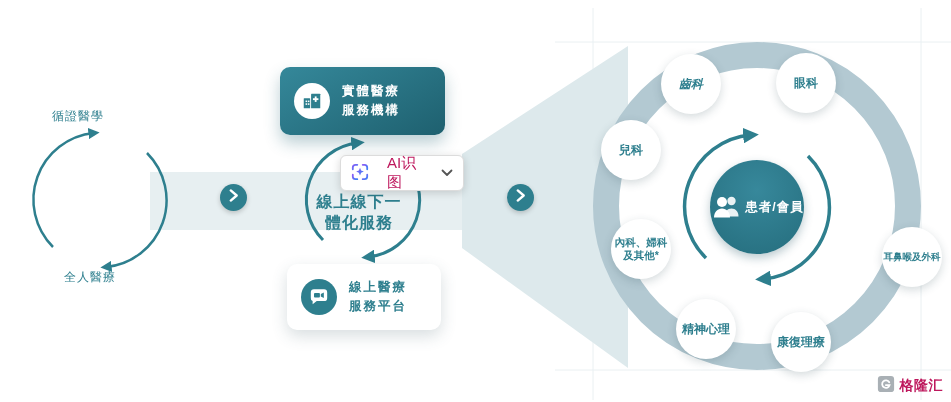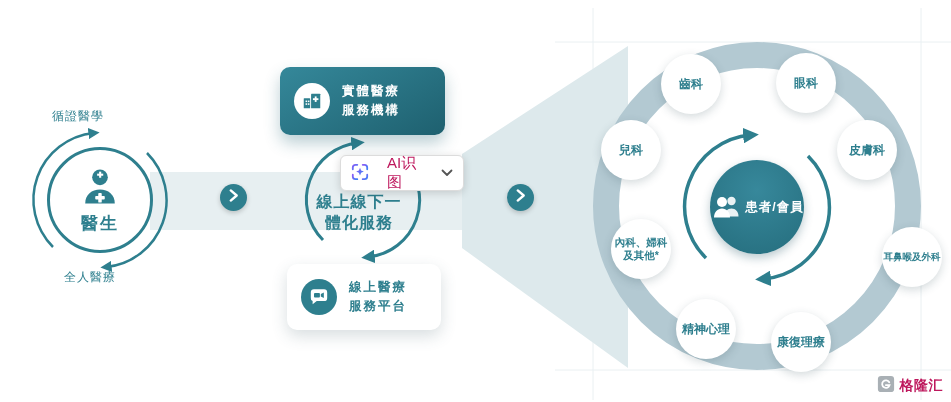--- a/index.html
+++ b/index.html
@@ -68,21 +68,21 @@
     position:absolute;left:593px;top:42px;width:328px;height:328px;border-radius:50%;
     background:#fff;border:26px solid var(--ring);box-sizing:border-box;z-index:1;
   }
   .sat{
     position:absolute;width:60px;height:60px;border-radius:50%;background:#fff;z-index:3;
     box-shadow:0 3px 10px rgba(40,70,80,.20);
     display:flex;align-items:center;justify-content:center;text-align:center;
     color:var(--teal);font-weight:bold;font-size:12px;
   }
   .sat .lbl{width:56px;line-height:1.25;}
-  .s1{left:661px;top:54px;}
+  .s1{left:661px;top:54px;font-style:italic;}
   .s2{left:776px;top:53px;}
   .s3{left:837px;top:120px;}
   .s4{left:882px;top:227px;}
   .s5{left:771px;top:312px;}
   .s6{left:676px;top:299px;}
   .s7{left:611px;top:219px;}
   .s8{left:601px;top:120px;}
   .s4 .lbl{font-size:9.5px;white-space:nowrap;width:auto;}
   .s7 .lbl{font-size:10.5px;}
   .hub-center{
@@ -135,33 +135,20 @@
     </g>
 
     <g stroke="#2e7f8e" stroke-width="3" fill="none">
       <path d="M 323 240 A 57 57 0 0 1 358 143" marker-end="url(#arw)"></path>
       <path d="M 403 160 A 57 57 0 0 1 368 257" marker-end="url(#arw)"></path>
     </g>
   </svg>
 
   <div class="side-label lbl-top">循證醫學</div>
 
-  <div class="doctor-circle">
-    <span>
-      <svg width="40" height="42" viewBox="0 0 46 46">
-        <circle cx="23" cy="13" r="9" fill="#2e7f8e"></circle>
-        <rect x="22" y="6.5" width="2.4" height="7" fill="#fff"></rect>
-        <rect x="19.7" y="8.8" width="7" height="2.4" fill="#fff"></rect>
-        <path d="M6 43 c0-10 7.5-16 17-16 s17 6 17 16 z" fill="#2e7f8e"></path>
-        <rect x="21" y="31" width="4" height="11" rx="1" fill="#fff"></rect>
-        <rect x="17.5" y="34.5" width="11" height="4" rx="1" fill="#fff"></rect>
-      </svg>
-    </span>
-    <span class="name">醫生</span>
-  </div>
 
   <div class="side-label lbl-bottom">全人醫療</div>
 
   <div class="chev chev1">
     <span>
       <svg width="11" height="15" viewBox="0 0 12 16">
         <path d="M3 2.5 L9.5 8 L3 13.5" stroke="#fff" stroke-width="2.6" fill="none" stroke-linecap="round" stroke-linejoin="round"></path>
       </svg>
     </span>
   </div>
@@ -220,23 +207,20 @@
       <path d="M 706 258 A 72 72 0 0 1 751 135" marker-end="url(#arw2)"></path>
       <path d="M 808 156 A 72 72 0 0 1 763 279" marker-end="url(#arw2)"></path>
     </g>
   </svg>
 
   <div class="sat s1">
     <span class="lbl">齒科</span>
   </div>
   <div class="sat s2">
     <span class="lbl">眼科</span>
-  </div>
-  <div class="sat s3">
-    <span class="lbl">皮膚科</span>
   </div>
   <div class="sat s4">
     <span class="lbl">耳鼻喉及外科</span>
   </div>
   <div class="sat s5">
     <span class="lbl">康復理療</span>
   </div>
   <div class="sat s6">
     <span class="lbl">精神心理</span>
   </div>

